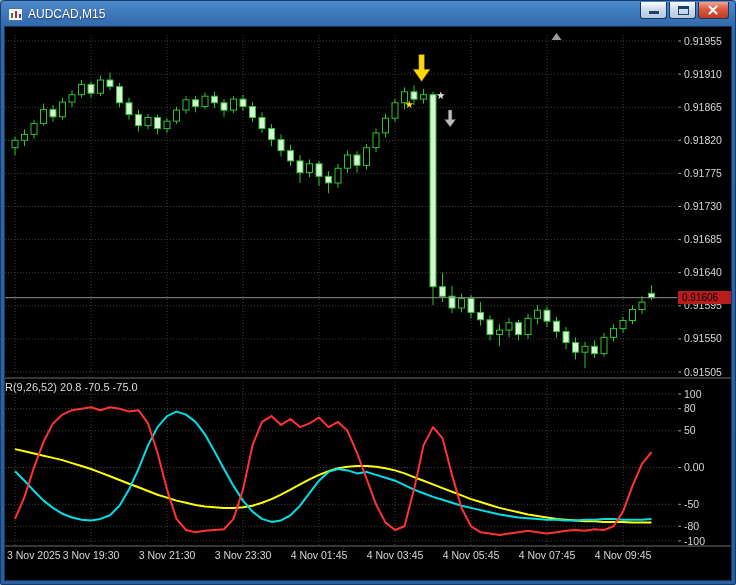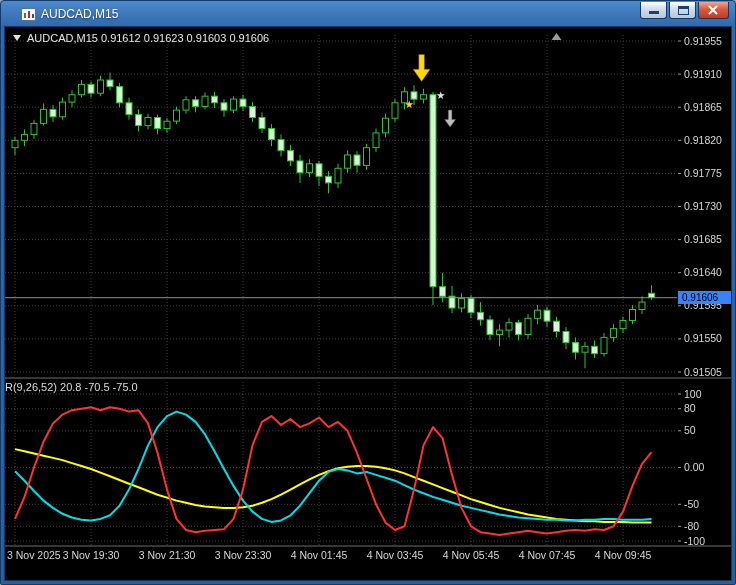--- a/index.html
+++ b/index.html
@@ -5,21 +5,21 @@
   html,body{margin:0;padding:0;background:#9aa7b8;}
   *{box-sizing:border-box;}
   .window{
     position:relative;width:736px;height:585px;
     background:linear-gradient(180deg,#4d89cb 0,#2f68ab 26px,#2a5f9e 100%);
     border:1px solid #123a6b;border-radius:4px 4px 2px 2px;
     padding:25px 3px 3px 3px;overflow:hidden;
     font-family:"Liberation Sans",sans-serif;
   }
   .titlebar{position:absolute;top:1px;left:1px;right:1px;height:24px;
-    display:flex;align-items:center;padding:0 6px;gap:5px;margin-left:13px;}
+    display:flex;align-items:center;padding:0 6px;gap:5px;}
   .app-icon{display:flex;align-items:center;}
   .title{color:#ffffff;font-size:12px;text-shadow:0 1px 2px rgba(0,0,0,.55);}
   .win-buttons{position:absolute;top:0;right:5px;display:flex;gap:2px;}
   .wbtn{position:relative;height:17px;border:1px solid #17375e;border-top:none;
     border-radius:0 0 3px 3px;cursor:default;}
   .wbtn.min,.wbtn.max{width:27px;background:linear-gradient(#fdfeff,#cfdcec 45%,#b4c8df);}
   .wbtn.close{width:31px;background:linear-gradient(#f4a491,#d95a40 45%,#c23a23);}
   .glyph-min{position:absolute;left:8px;bottom:4px;width:10px;height:3px;background:#1e3f66;}
   .glyph-max{position:absolute;left:8px;top:4px;width:11px;height:9px;
     border:1px solid #1e3f66;border-top-width:3px;}
@@ -29,21 +29,21 @@
   .content{position:relative;width:728px;height:555px;background:#000000;
     border:1px solid #14375f;overflow:hidden;}
   #chart-svg{position:absolute;left:0;top:0;}
   #chart-svg text{font-family:"Liberation Sans",sans-serif;font-size:10.5px;}
   .ohlc{position:absolute;left:8px;top:5px;display:flex;align-items:center;gap:6px;
     color:#e4e4e4;font-size:11px;}
   .tri{width:0;height:0;border-left:4px solid transparent;border-right:4px solid transparent;
     border-top:6px solid #e0e0e0;}
   .ind-label{position:absolute;left:0;top:354px;color:#d9d9d9;font-size:11px;}
   .bid-badge{position:absolute;left:673px;top:264px;width:55px;height:13px;
-    background:#3b82f6;color:#000000;font-size:10px;line-height:13px;padding-left:4px;}
+    background:#b91c1c;color:#000000;font-size:10px;line-height:13px;padding-left:4px;}
 </style>
 </head>
 <body>
 
 <div class="window">
   <div class="titlebar">
     <span class="app-icon">
       <svg width="15" height="13" viewBox="0 0 15 13">
         <rect x="0.5" y="0.5" width="14" height="12" fill="#f5f8fc" stroke="#51749f"></rect>
         <rect x="3" y="5" width="2" height="5" fill="#2e8b2e"></rect>
@@ -290,20 +290,16 @@
         <text x="390" y="532" fill="#d6d6d6" text-anchor="middle">4 Nov 03:45</text>
         <text x="466" y="532" fill="#d6d6d6" text-anchor="middle">4 Nov 05:45</text>
         <text x="542" y="532" fill="#d6d6d6" text-anchor="middle">4 Nov 07:45</text>
         <text x="618" y="532" fill="#d6d6d6" text-anchor="middle">4 Nov 09:45</text>
         <text x="404.25" y="81.07222222222421" fill="#ffd800" font-size="13px" text-anchor="middle">★</text>
         <polygon points="416.6,54.5 408.1,42.3 413.8,42.3 413.8,27.5 419.4,27.5 419.4,42.3 425.1,42.3" fill="#ffd800" stroke="#555555" stroke-width="0.5"></polygon>
         <text x="435.59999999999997" y="72.31666666666939" fill="#e0e0e0" font-size="9px" text-anchor="middle">★</text>
         <polygon points="445.1,100.1 439.6,92.4 443.3,92.4 443.3,83.1 446.9,83.1 446.9,92.4 450.6,92.4" fill="#bdbdbd" stroke="#555555" stroke-width="0.5"></polygon>
         <polygon points="551.5,6 546.5,13 556.5,13" fill="#9a9a9a"></polygon>
       </svg>
-    <div class="ohlc">
-      <span class="tri"></span>
-      <span>AUDCAD,M15 0.91612 0.91623 0.91603 0.91606</span>
-    </div>
     <div class="ind-label">R(9,26,52) 20.8 -70.5 -75.0</div>
     <div class="bid-badge">0.91606</div>
   </div>
 </div>
 
 </body></html>

